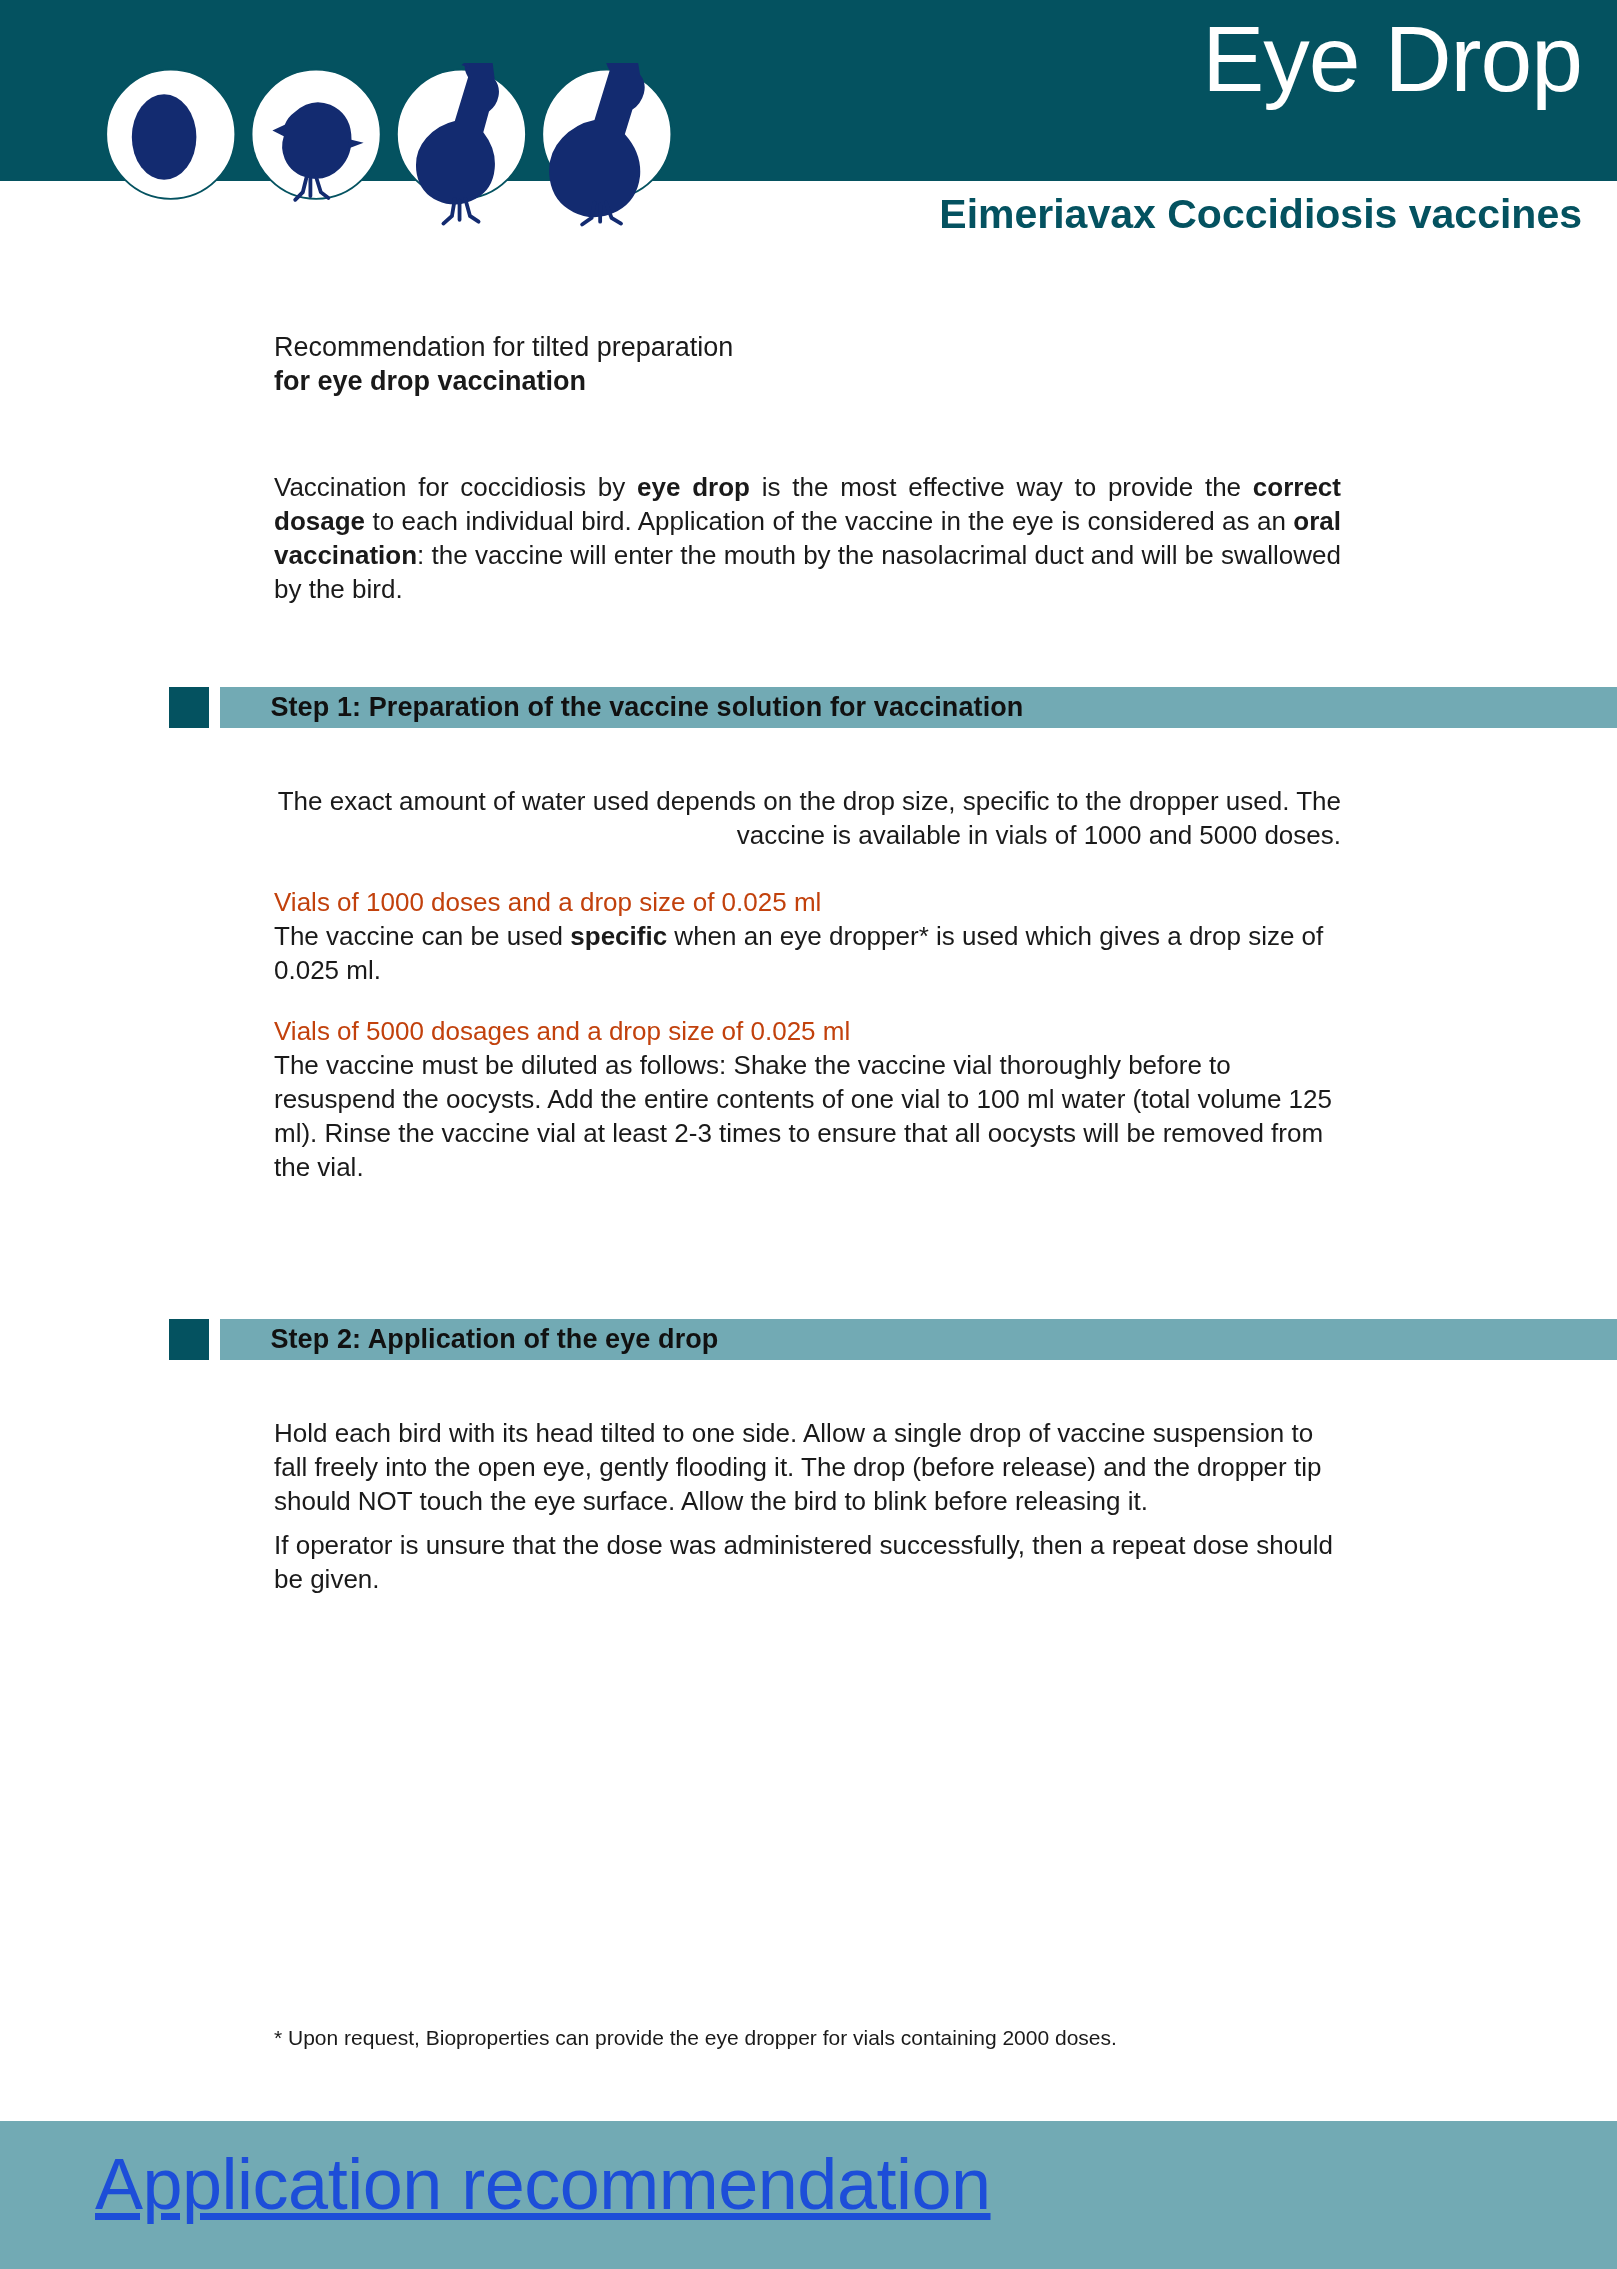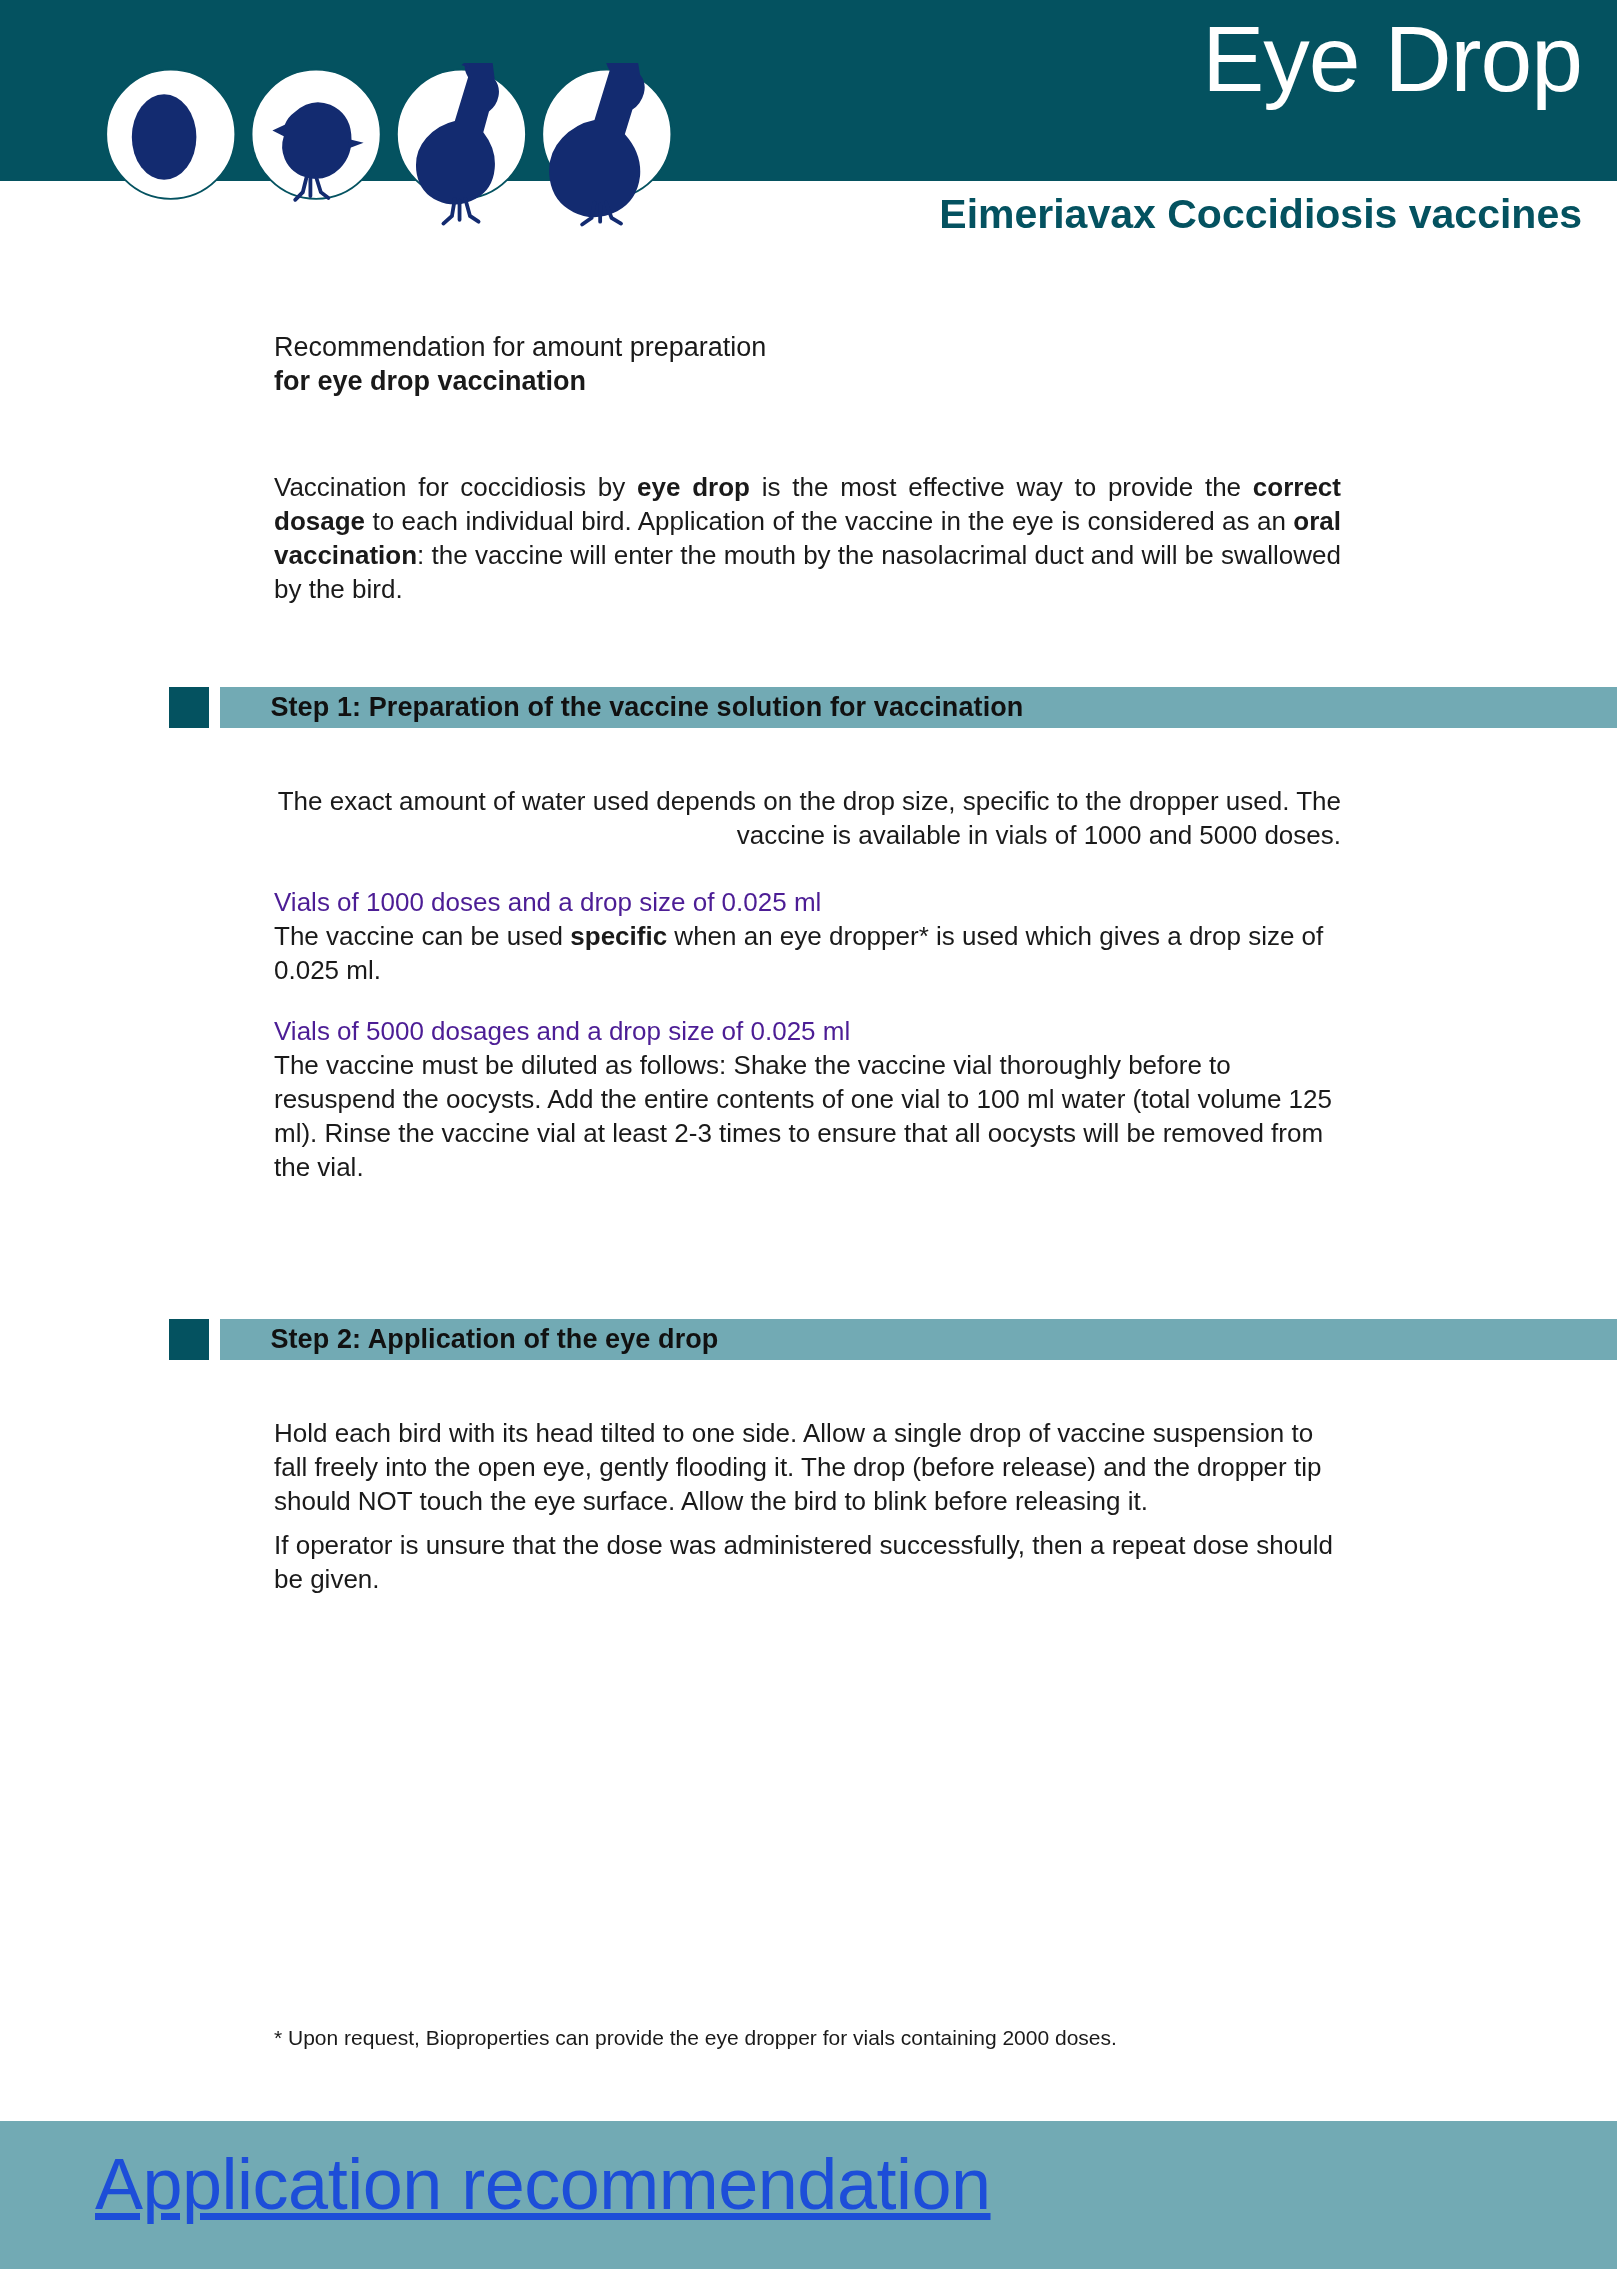--- a/index.html
+++ b/index.html
@@ -127,21 +127,21 @@
   .body-text {
     position: absolute;
     left: 274px;
     width: 1067px;
     color: #1a1a1a;
     font-size: 26px;
     line-height: 34px;
   }
   .body-text b { font-weight: bold; }
   .sub-head {
-    color: #4c1d95;
+    color: #c2410c;
     font-size: 26px;
     line-height: 34px;
   }
 
   #s1-p1 { top: 784px; text-align: right; }
   #s1-h1 { top: 885px; }
   #s1-p2 { top: 919px; }
   #s1-h2 { top: 1014px; }
   #s1-p3 { top: 1048px; }
 
@@ -215,21 +215,21 @@
         <path d="M538 -12 l-9 7 l9 3 z" fill="#132b70"></path>
         <path d="M521 147 l-3 16 l-10 7 M527 149 l0 18 M533 147 l6 16 l10 6" stroke="#132b70" stroke-width="4" fill="none" stroke-linecap="round"></path>
       </g>
     </svg>
   </div>
 
   <div class="header-title">Eye Drop</div>
   <div class="header-subtitle">Eimeriavax Coccidiosis vaccines</div>
 
   <div class="intro-title">
-    <span>Recommendation for amount preparation</span>
+    <span>Recommendation for tilted preparation</span>
     <span class="bold">for eye drop vaccination</span>
   </div>
 
   <div class="intro-para" id="intro-para"><span>Vaccination for coccidiosis by </span><b>eye drop</b><span> is the most effective way to provide the </span><b>correct dosage</b><span> to each individual bird. Application of the vaccine in the eye is considered as an </span><b>oral vaccination</b><span>: the vaccine will enter the mouth by the nasolacrimal duct and will be swallowed by the bird.</span></div>
 
   <div class="step-bar" id="step1-bar">
     <div class="tab"></div>
     <div class="gap"></div>
     <div class="bar">
       <span>Step 1: Preparation of the vaccine solution for vaccination</span>

